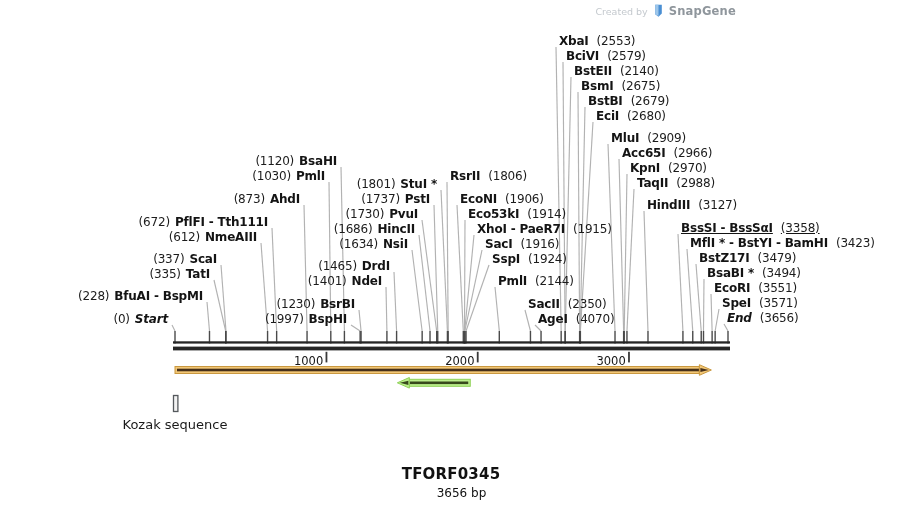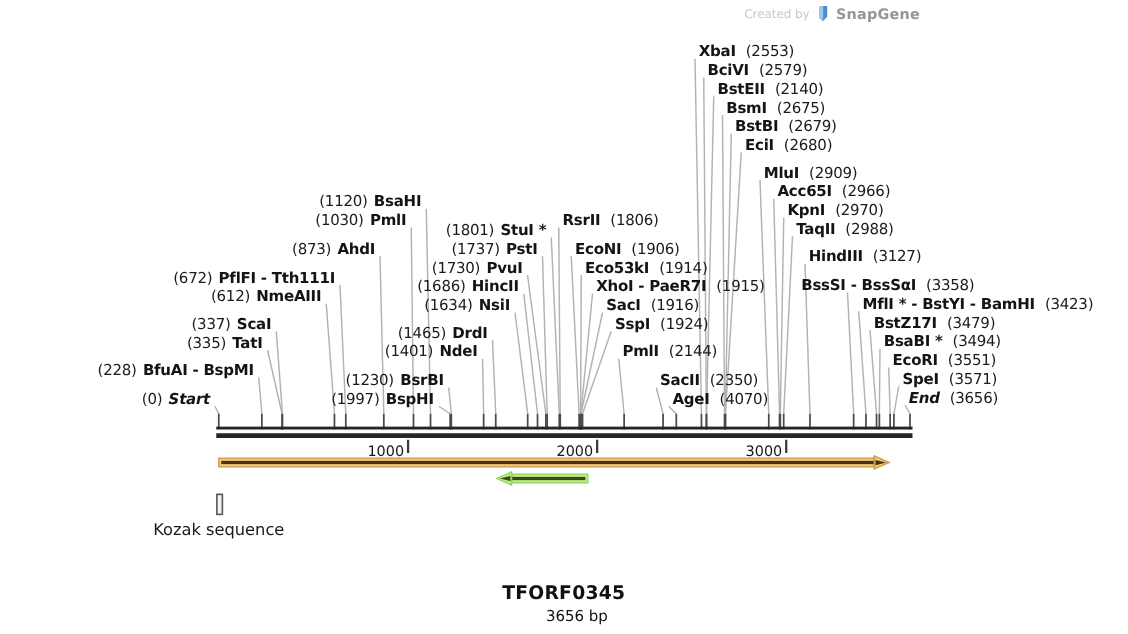--- a/index.html
+++ b/index.html
@@ -182,21 +182,21 @@
       <div class="site-label" style="top: 50px; left: 566px;"><span class="nm">BciVI</span><span class="ps gapL">(2579)</span></div>
       <div class="site-label" style="top: 65px; left: 574px;"><span class="nm">BstEII</span><span class="ps gapL">(2140)</span></div>
       <div class="site-label" style="top: 80px; left: 581px;"><span class="nm">BsmI</span><span class="ps gapL">(2675)</span></div>
       <div class="site-label" style="top: 95px; left: 588px;"><span class="nm">BstBI</span><span class="ps gapL">(2679)</span></div>
       <div class="site-label" style="top: 110px; left: 596px;"><span class="nm">EciI</span><span class="ps gapL">(2680)</span></div>
       <div class="site-label" style="top: 132px; left: 611px;"><span class="nm">MluI</span><span class="ps gapL">(2909)</span></div>
       <div class="site-label" style="top: 147px; left: 622px;"><span class="nm">Acc65I</span><span class="ps gapL">(2966)</span></div>
       <div class="site-label" style="top: 162px; left: 630px;"><span class="nm">KpnI</span><span class="ps gapL">(2970)</span></div>
       <div class="site-label" style="top: 177px; left: 637px;"><span class="nm">TaqII</span><span class="ps gapL">(2988)</span></div>
       <div class="site-label" style="top: 199px; left: 647px;"><span class="nm">HindIII</span><span class="ps gapL">(3127)</span></div>
-      <div class="site-label" style="top: 222px; left: 641px;"><span class="nm">BssSI - BssSαI</span><span class="ps gapL">(3358)</span></div>
+      <div class="site-label" style="top: 222px; left: 681px; text-decoration: underline;"><span class="nm">BssSI - BssSαI</span><span class="ps gapL">(3358)</span></div>
       <div class="site-label" style="top: 237px; left: 690px;"><span class="nm">MflI * - BstYI - BamHI</span><span class="ps gapL">(3423)</span></div>
       <div class="site-label" style="top: 252px; left: 699px; text-align: center;"><span class="nm">BstZ17I</span><span class="ps gapL">(3479)</span></div>
       <div class="site-label" style="top: 267px; left: 707px;"><span class="nm">BsaBI *</span><span class="ps gapL">(3494)</span></div>
       <div class="site-label" style="top: 282px; left: 714px;"><span class="nm">EcoRI</span><span class="ps gapL">(3551)</span></div>
       <div class="site-label" style="top: 297px; left: 722px;"><span class="nm">SpeI</span><span class="ps gapL">(3571)</span></div>
       <div class="site-label it" style="top: 312px; left: 727px;"><span class="nm">End</span><span class="ps gapL">(3656)</span></div>
     </div>
 
   <div id="kozak-label">Kozak sequence</div>
 

